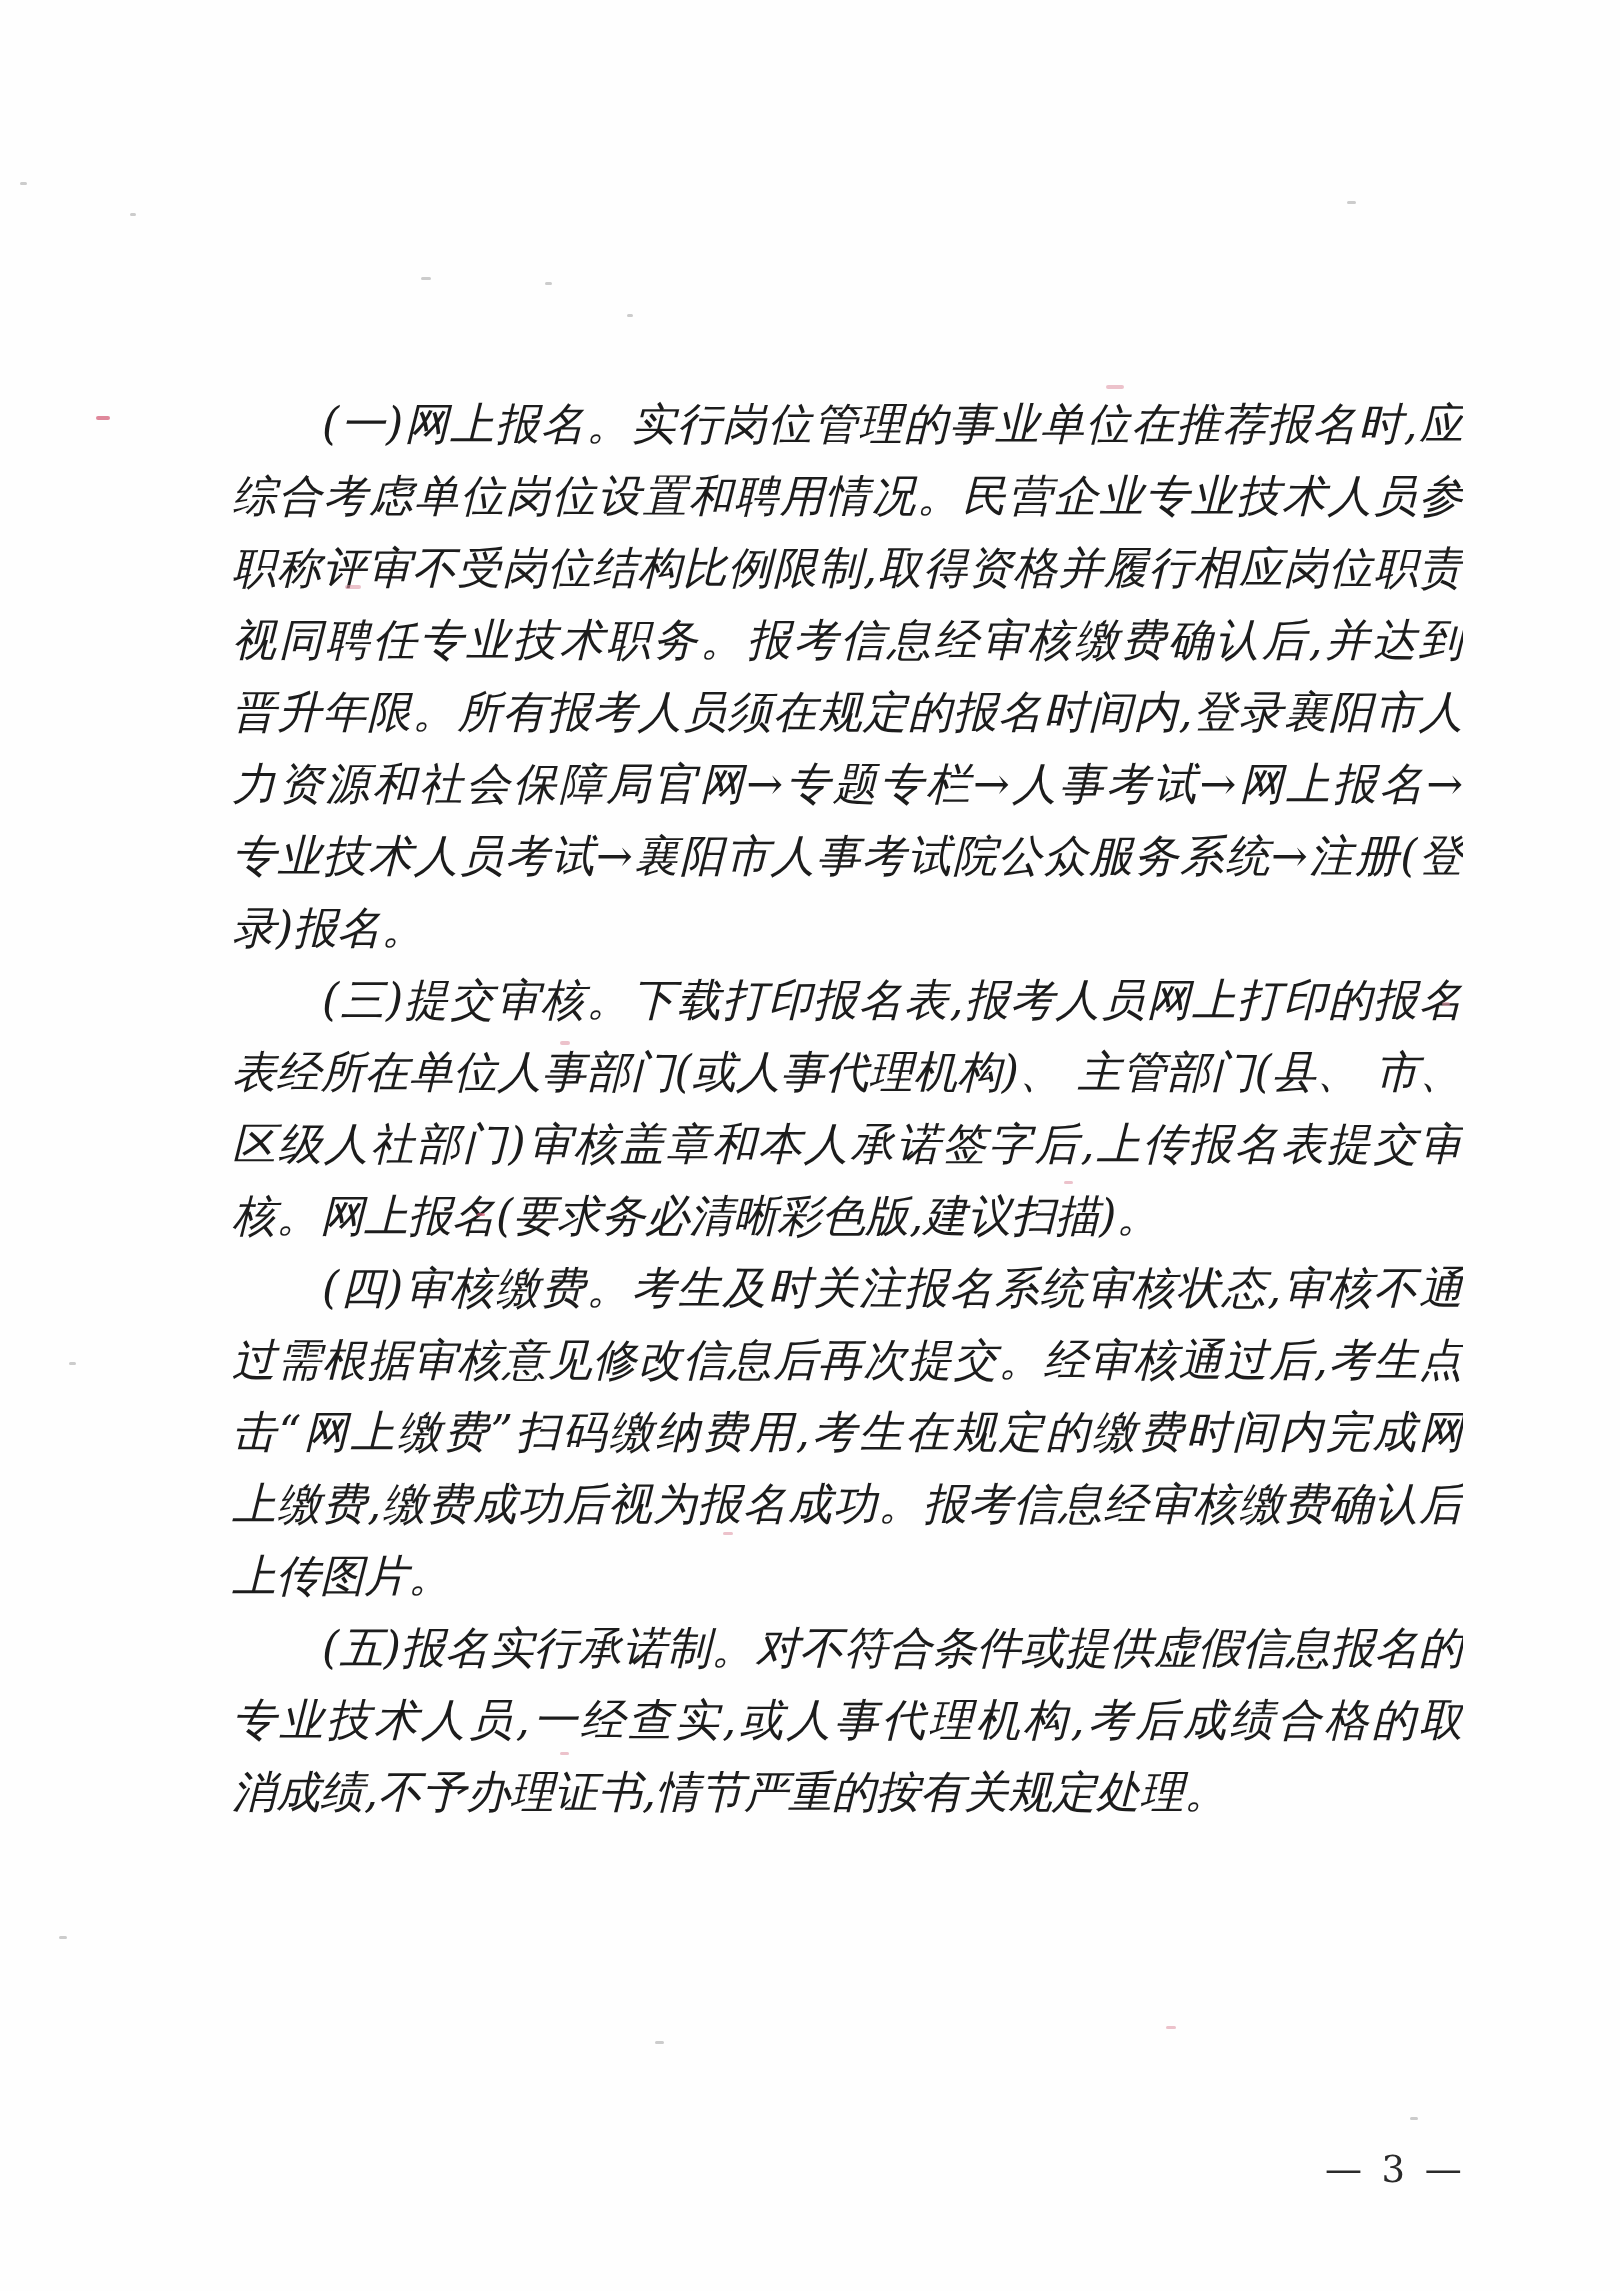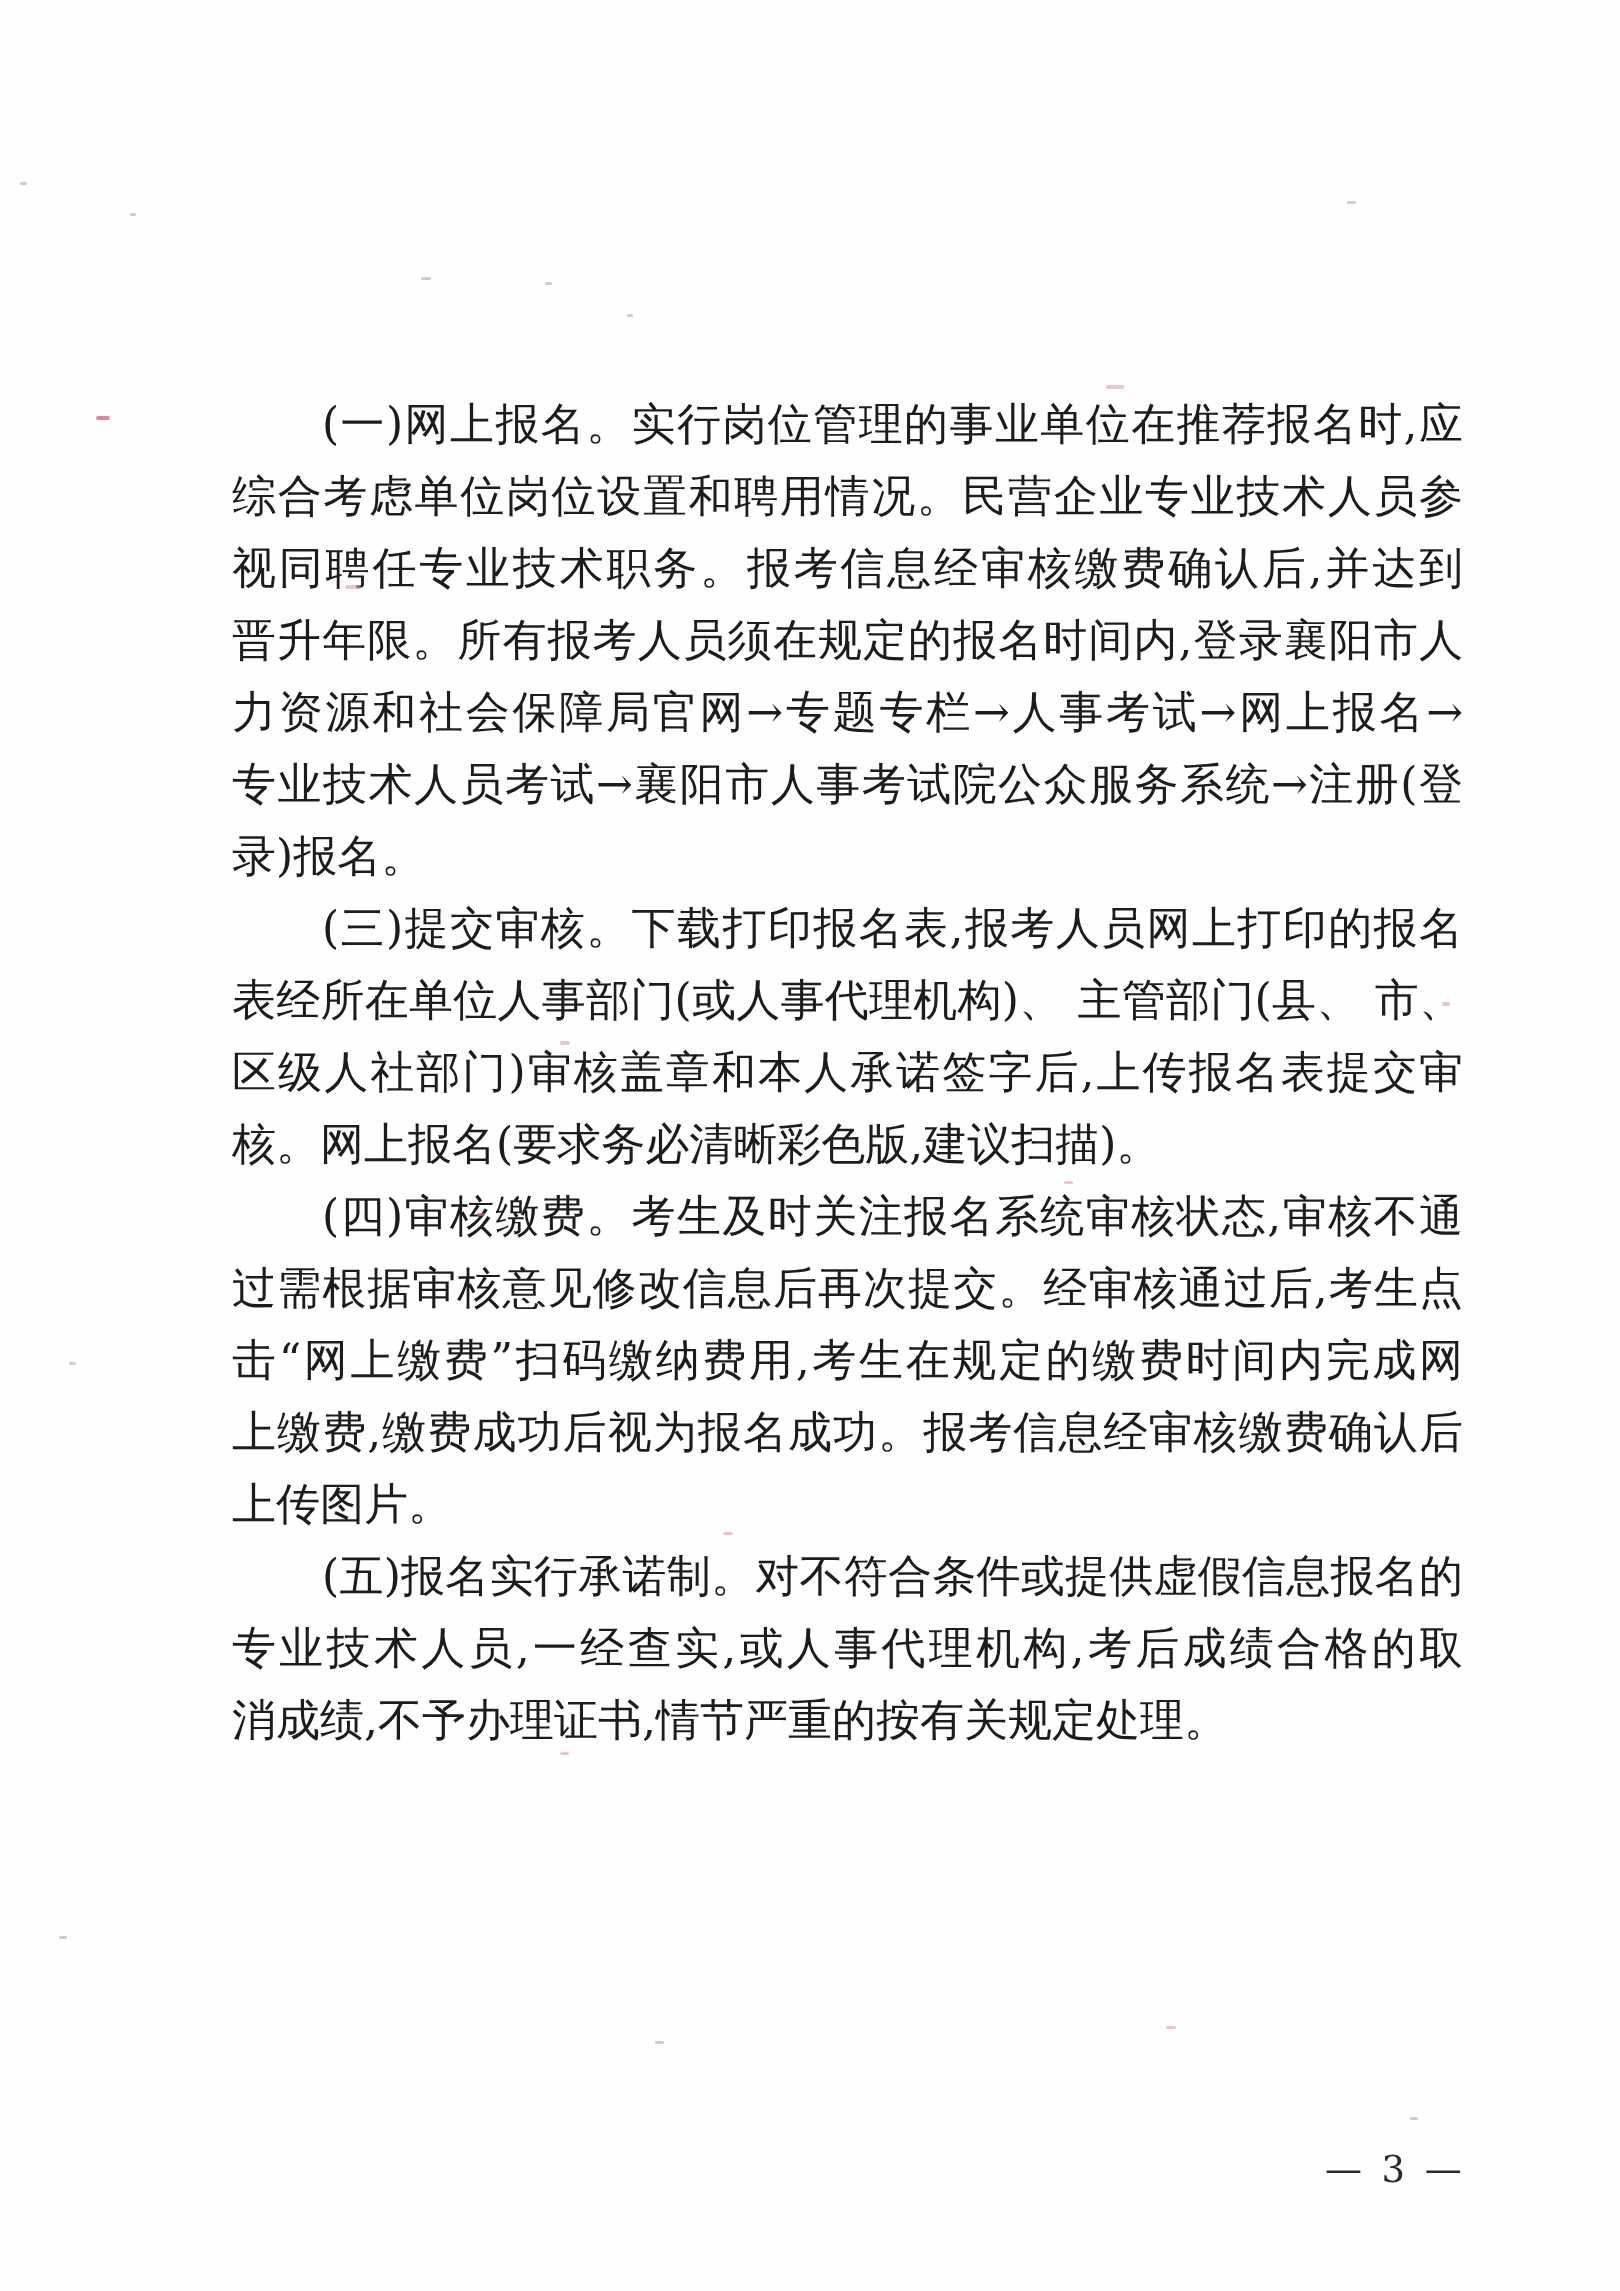--- a/index.html
+++ b/index.html
@@ -29,20 +29,21 @@
   .para {
     margin: 0;
     padding: 0;
   }
   .line {
     display: block;
     height: 72px;
     overflow: hidden;
     text-align: justify;
     text-align-last: justify;
+    font-style: italic;
   }
   .line.first {
     text-indent: 90px;
   }
   .line.last {
     text-align-last: left;
   }
   .page-number {
     position: absolute;
     left: 1325px;
@@ -67,20 +68,21 @@
 </head>
 <body>
 
 <div class="page">
 
   <main class="text-block">
 
     <p class="para">
       <span class="line first">(一)网上报名。实行岗位管理的事业单位在推荐报名时,应</span>
       <span class="line">综合考虑单位岗位设置和聘用情况。民营企业专业技术人员参加</span>
+      <span class="line">职称评审不受岗位结构比例限制,取得资格并履行相应岗位职责</span>
       <span class="line">视同聘任专业技术职务。报考信息经审核缴费确认后,并达到</span>
       <span class="line">晋升年限。所有报考人员须在规定的报名时间内,登录襄阳市人</span>
       <span class="line">力资源和社会保障局官网→专题专栏→人事考试→网上报名→</span>
       <span class="line">专业技术人员考试→襄阳市人事考试院公众服务系统→注册(登</span>
       <span class="line last">录)报名。</span>
     </p>
 
 
     <p class="para">
       <span class="line first">(三)提交审核。下载打印报名表,报考人员网上打印的报名</span>

